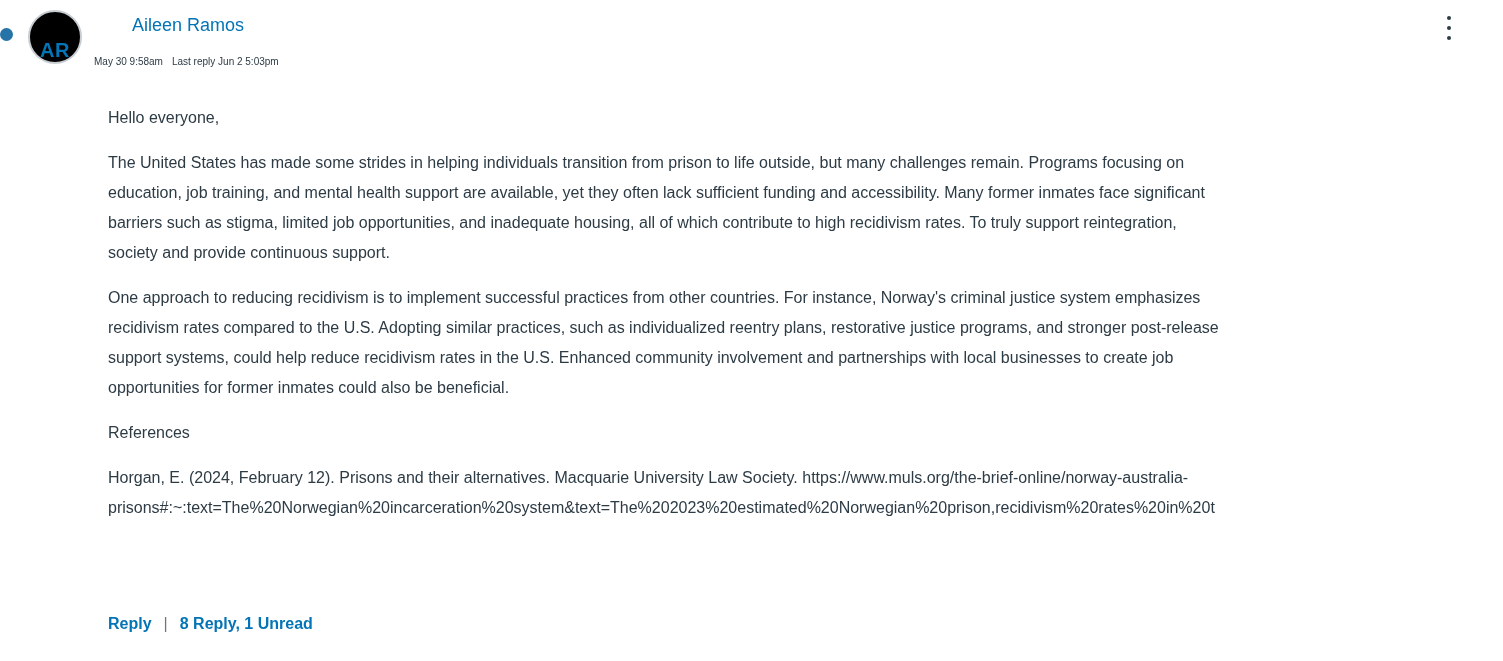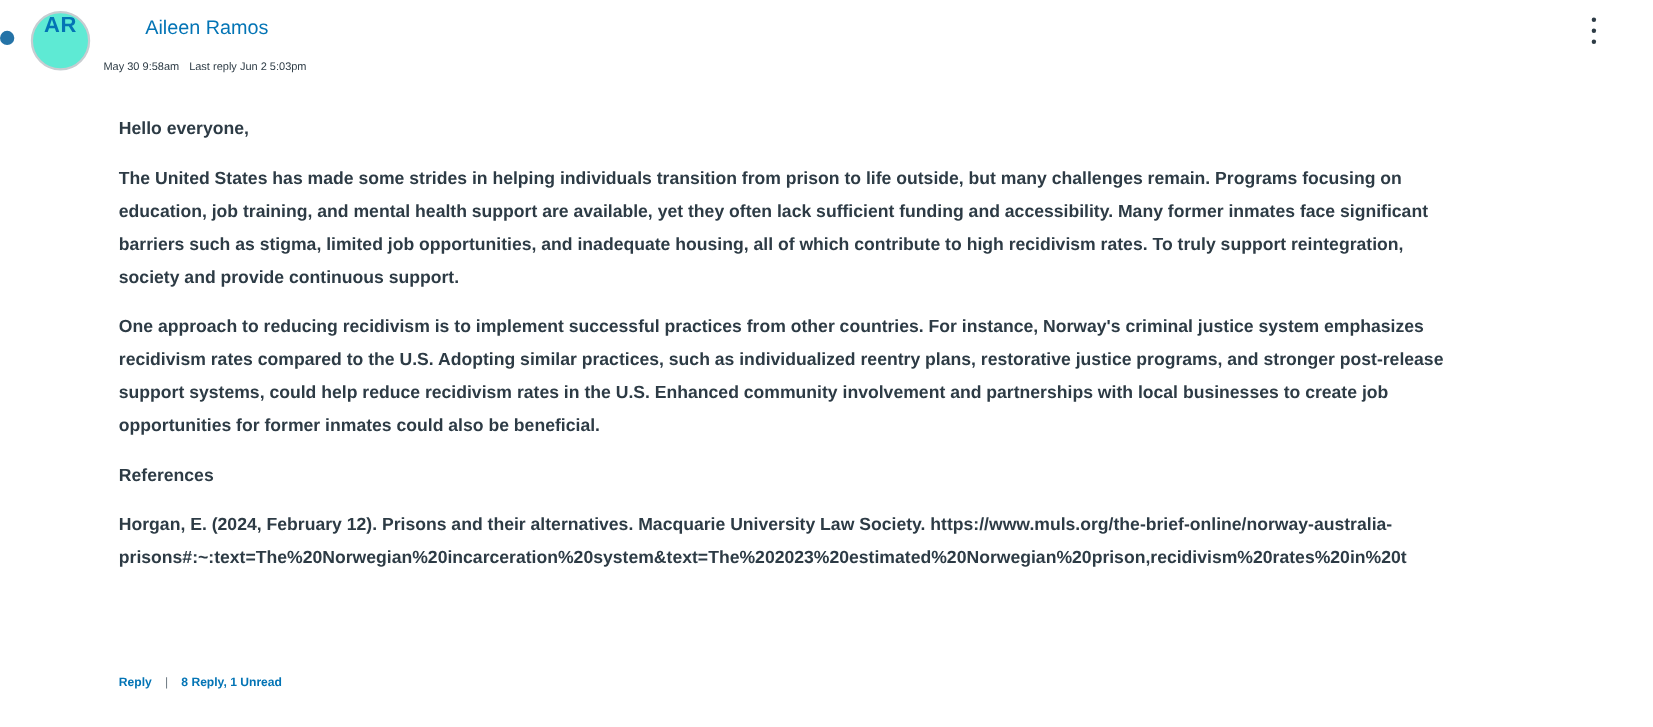--- a/index.html
+++ b/index.html
@@ -23,22 +23,22 @@
   .unread-dot {
     position: absolute; left: 0; top: 28px;
     width: 13px; height: 13px; border-radius: 50%;
     background: var(--unread-dot);
     cursor: pointer;
   }
   .avatar {
     position: absolute; left: 28px; top: 10px;
     width: 54px; height: 54px; border-radius: 50%;
     border: 2px solid var(--avatar-border);
-    background: #5eead4;
-    display: flex; align-items: flex-start; justify-content: center;
+    background: #000000;
+    display: flex; align-items: flex-end; justify-content: center;
   }
   .avatar span {
     color: var(--link-blue);
     font-size: 20px; font-weight: bold; letter-spacing: 0.5px;
   }
   .author-link {
     position: absolute; left: 110px; top: 15px;
     color: var(--link-blue);
     font-size: 18px;
     text-decoration: none;
@@ -61,27 +61,27 @@
     width: 4px; height: 4px; border-radius: 50%;
     background: var(--text);
   }
 
   
   .post-body {
     position: absolute; left: 108px; top: 103px; right: 0;
     font-size: 16px; line-height: 30px;
   }
   .para { margin-bottom: 15px; }
-  .line { white-space: nowrap; font-weight: bold; }
+  .line { white-space: nowrap; }
 
   
   .post-footer {
     position: absolute; left: 108px; top: 615px;
     display: flex; align-items: baseline; gap: 12px;
-    font-size: 11px;
+    font-size: 16px;
   }
   .reply-link, .replies-link {
     color: var(--link-blue); font-weight: bold;
     text-decoration: none; cursor: pointer;
   }
   .footer-sep { color: var(--separator-gray); font-weight: normal; }
 </style>
 </head>
 <body>
 

